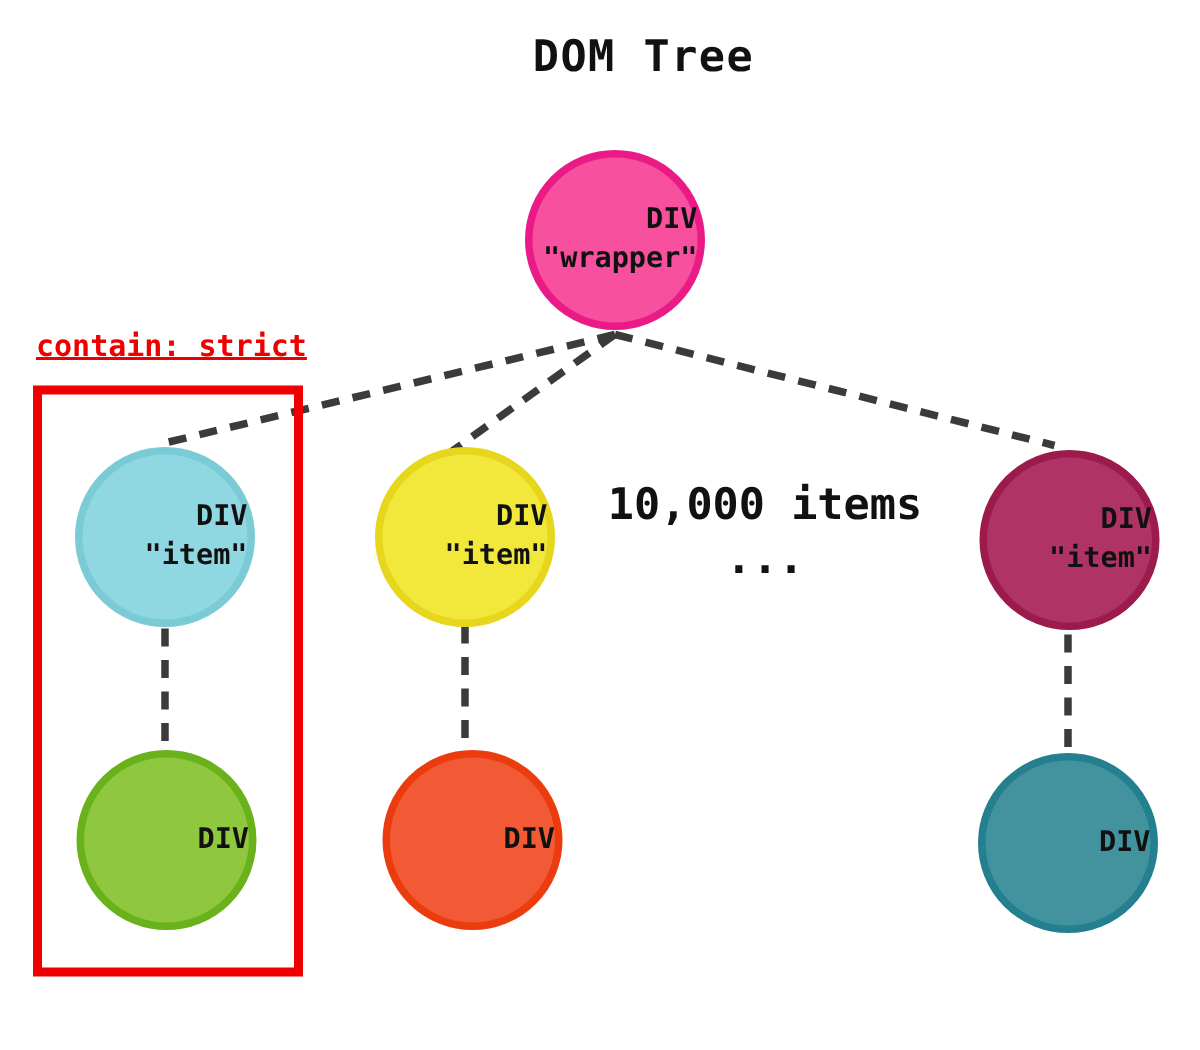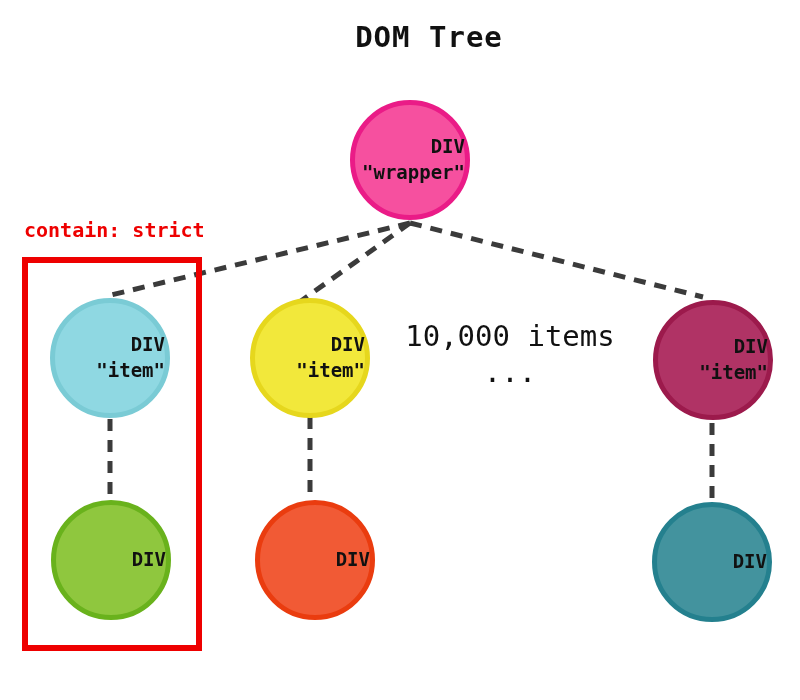--- a/index.html
+++ b/index.html
@@ -61,41 +61,42 @@
   #node-child-2 { left: 255px; top: 500px; }
   #node-child-3 { left: 652px; top: 502px; }
   .contain-label {
     position: absolute;
     left: 24px;
     top: 218px;
     font-size: 20px;
     font-weight: bold;
     z-index: 3;
     white-space: nowrap;
+    text-decoration: underline;
   }
   .contain-rect {
     position: absolute;
     left: 22px;
     top: 257px;
     width: 180px;
     height: 394px;
     box-sizing: border-box;
     border: 6px solid transparent;
     z-index: 3;
     pointer-events: none;
     background: transparent;
   }
   .items-count {
     position: absolute;
     left: 398px;
     top: 318px;
     width: 224px;
     text-align: center;
     font-size: 29px;
-    font-weight: normal;
+    font-weight: bold;
     color: #111111;
     line-height: 1.25;
     z-index: 2;
     white-space: nowrap;
   }
 </style>
 </head>
 <body>
 
 <div id="canvas">

